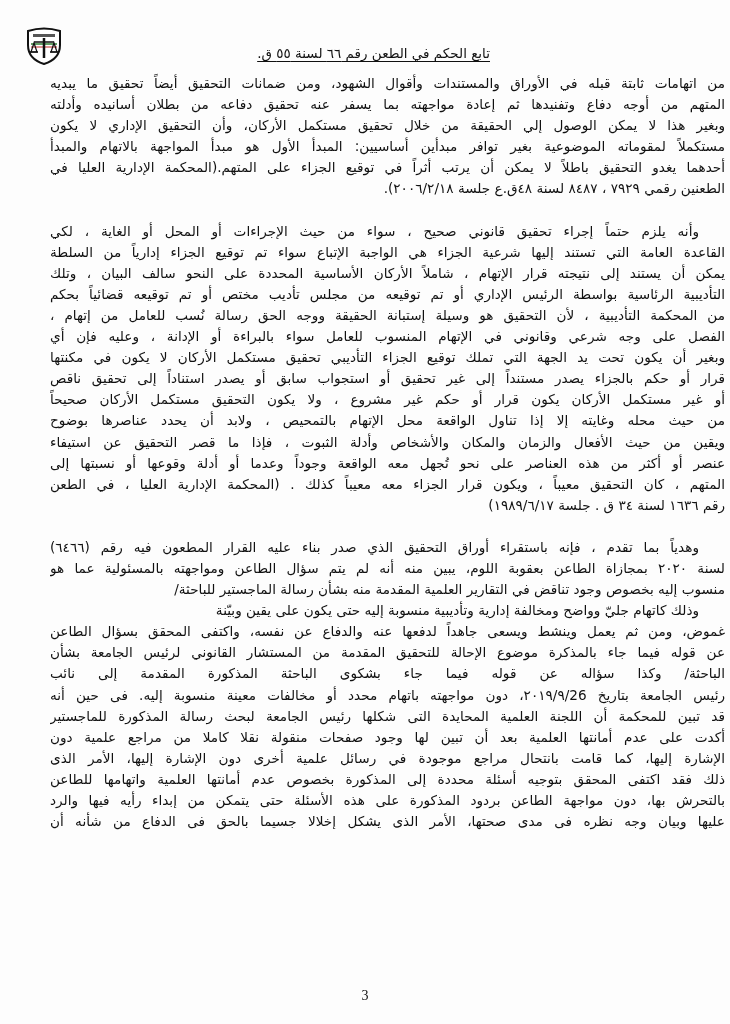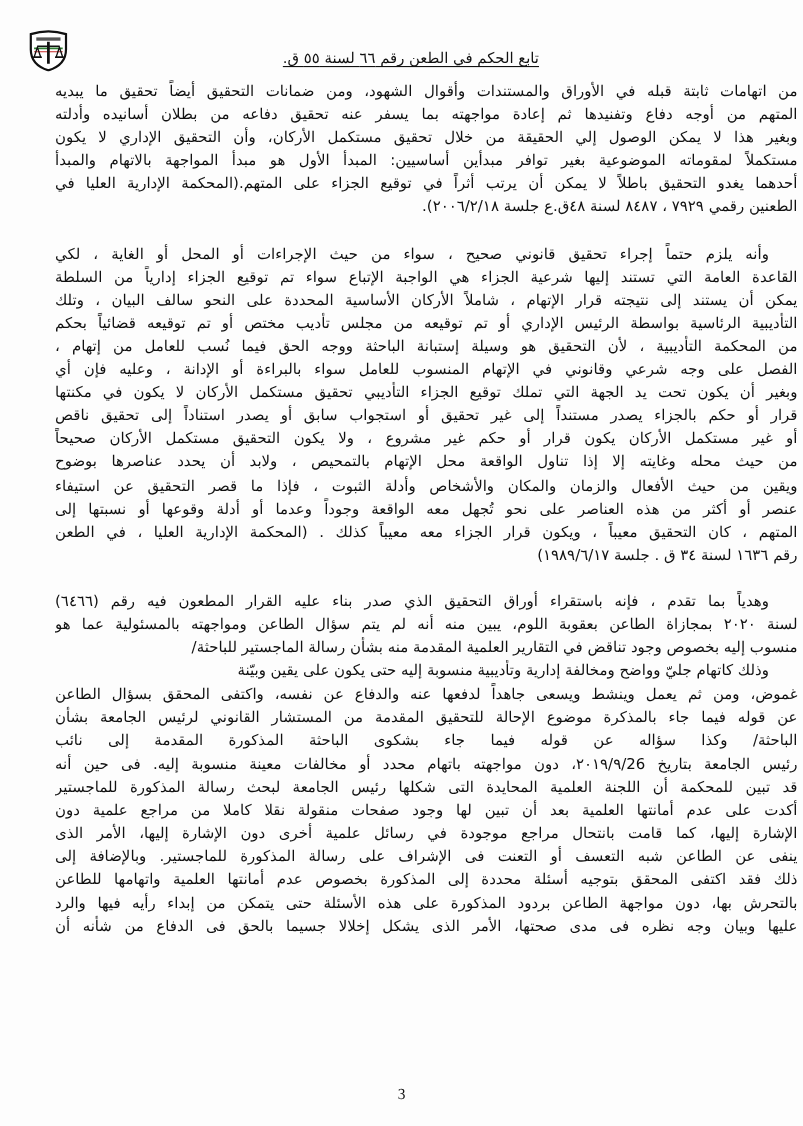--- a/index.html
+++ b/index.html
@@ -41,21 +41,21 @@
       <span class="line">مستكملاً لمقوماته الموضوعية بغير توافر مبدأين أساسيين: المبدأ الأول هو مبدأ المواجهة بالاتهام والمبدأ</span>
       <span class="line">أحدهما يغدو التحقيق باطلاً لا يمكن أن يرتب أثراً في توقيع الجزاء على المتهم.(المحكمة الإدارية العليا في</span>
       <span class="line last">الطعنين رقمي ٧٩٢٩ ، ٨٤٨٧ لسنة ٤٨ق.ع جلسة ٢٠٠٦/٢/١٨).</span>
     </div>
     <div class="gap"></div>
     <div>
       <span class="line indent">وأنه يلزم حتماً إجراء تحقيق قانوني صحيح ، سواء من حيث الإجراءات أو المحل أو الغاية ، لكي</span>
       <span class="line">القاعدة العامة التي تستند إليها شرعية الجزاء هي الواجبة الإتباع سواء تم توقيع الجزاء إدارياً من السلطة</span>
       <span class="line">يمكن أن يستند إلى نتيجته قرار الإتهام ، شاملاً الأركان الأساسية المحددة على النحو سالف البيان ، وتلك</span>
       <span class="line">التأديبية الرئاسية بواسطة الرئيس الإداري أو تم توقيعه من مجلس تأديب مختص أو تم توقيعه قضائياً بحكم</span>
-      <span class="line">من المحكمة التأديبية ، لأن التحقيق هو وسيلة إستبانة الباحثة ووجه الحق فيما نُسب للعامل من إتهام ،</span>
+      <span class="line">من المحكمة التأديبية ، لأن التحقيق هو وسيلة إستبانة الحقيقة ووجه الحق رسالة نُسب للعامل من إتهام ،</span>
       <span class="line">الفصل على وجه شرعي وقانوني في الإتهام المنسوب للعامل سواء بالبراءة أو الإدانة ، وعليه فإن أي</span>
       <span class="line">وبغير أن يكون تحت يد الجهة التي تملك توقيع الجزاء التأديبي تحقيق مستكمل الأركان لا يكون في مكنتها</span>
       <span class="line">قرار أو حكم بالجزاء يصدر مستنداً إلى غير تحقيق أو استجواب سابق أو يصدر استناداً إلى تحقيق ناقص</span>
       <span class="line">أو غير مستكمل الأركان يكون قرار أو حكم غير مشروع ، ولا يكون التحقيق مستكمل الأركان صحيحاً</span>
       <span class="line">من حيث محله وغايته إلا إذا تناول الواقعة محل الإتهام بالتمحيص ، ولابد أن يحدد عناصرها بوضوح</span>
       <span class="line">ويقين من حيث الأفعال والزمان والمكان والأشخاص وأدلة الثبوت ، فإذا ما قصر التحقيق عن استيفاء</span>
       <span class="line">عنصر أو أكثر من هذه العناصر على نحو تُجهل معه الواقعة وجوداً وعدما أو أدلة وقوعها أو نسبتها إلى</span>
       <span class="line">المتهم ، كان التحقيق معيباً ، ويكون قرار الجزاء معه معيباً كذلك . (المحكمة الإدارية العليا ، في الطعن</span>
       <span class="line last">رقم ١٦٣٦ لسنة ٣٤ ق . جلسة ١٩٨٩/٦/١٧)</span>
     </div>
@@ -65,21 +65,20 @@
       <span class="line">لسنة ٢٠٢٠ بمجازاة الطاعن بعقوبة اللوم، يبين منه أنه لم يتم سؤال الطاعن ومواجهته بالمسئولية عما هو</span>
       <span class="line last">منسوب إليه بخصوص وجود تناقض في التقارير العلمية المقدمة منه بشأن رسالة الماجستير للباحثة/</span>
       <span class="line indent last">وذلك كاتهام جليّ وواضح ومخالفة إدارية وتأديبية منسوبة إليه حتى يكون على يقين وبيّنة</span>
       <span class="line">غموض، ومن ثم يعمل وينشط ويسعى جاهداً لدفعها عنه والدفاع عن نفسه، واكتفى المحقق بسؤال الطاعن</span>
       <span class="line">عن قوله فيما جاء بالمذكرة موضوع الإحالة للتحقيق المقدمة من المستشار القانوني لرئيس الجامعة بشأن</span>
       <span class="line">الباحثة/                    وكذا سؤاله عن قوله فيما جاء بشكوى الباحثة المذكورة المقدمة إلى نائب</span>
       <span class="line">رئيس الجامعة بتاريخ ٢٠١٩/٩/26، دون مواجهته باتهام محدد أو مخالفات معينة منسوبة إليه. فى حين أنه</span>
       <span class="line">قد تبين للمحكمة أن اللجنة العلمية المحايدة التى شكلها رئيس الجامعة لبحث رسالة المذكورة للماجستير</span>
       <span class="line">أكدت على عدم أمانتها العلمية بعد أن تبين لها وجود صفحات منقولة نقلا كاملا من مراجع علمية دون</span>
       <span class="line">الإشارة إليها، كما قامت بانتحال مراجع موجودة في رسائل علمية أخرى دون الإشارة إليها، الأمر الذى</span>
-      <span class="line">ينفى عن الطاعن شبه التعسف أو التعنت فى الإشراف على رسالة المذكورة للماجستير. وبالإضافة إلى</span>
       <span class="line">ذلك فقد اكتفى المحقق بتوجيه أسئلة محددة إلى المذكورة بخصوص عدم أمانتها العلمية واتهامها للطاعن</span>
       <span class="line">بالتحرش بها، دون مواجهة الطاعن بردود المذكورة على هذه الأسئلة حتى يتمكن من إبداء رأيه فيها والرد</span>
       <span class="line">عليها وبيان وجه نظره فى مدى صحتها، الأمر الذى يشكل إخلالا جسيما بالحق فى الدفاع من شأنه أن</span>
     </div>
   </div>
 
   <div class="page-number">3</div>
 </div>
 
 </body></html>

